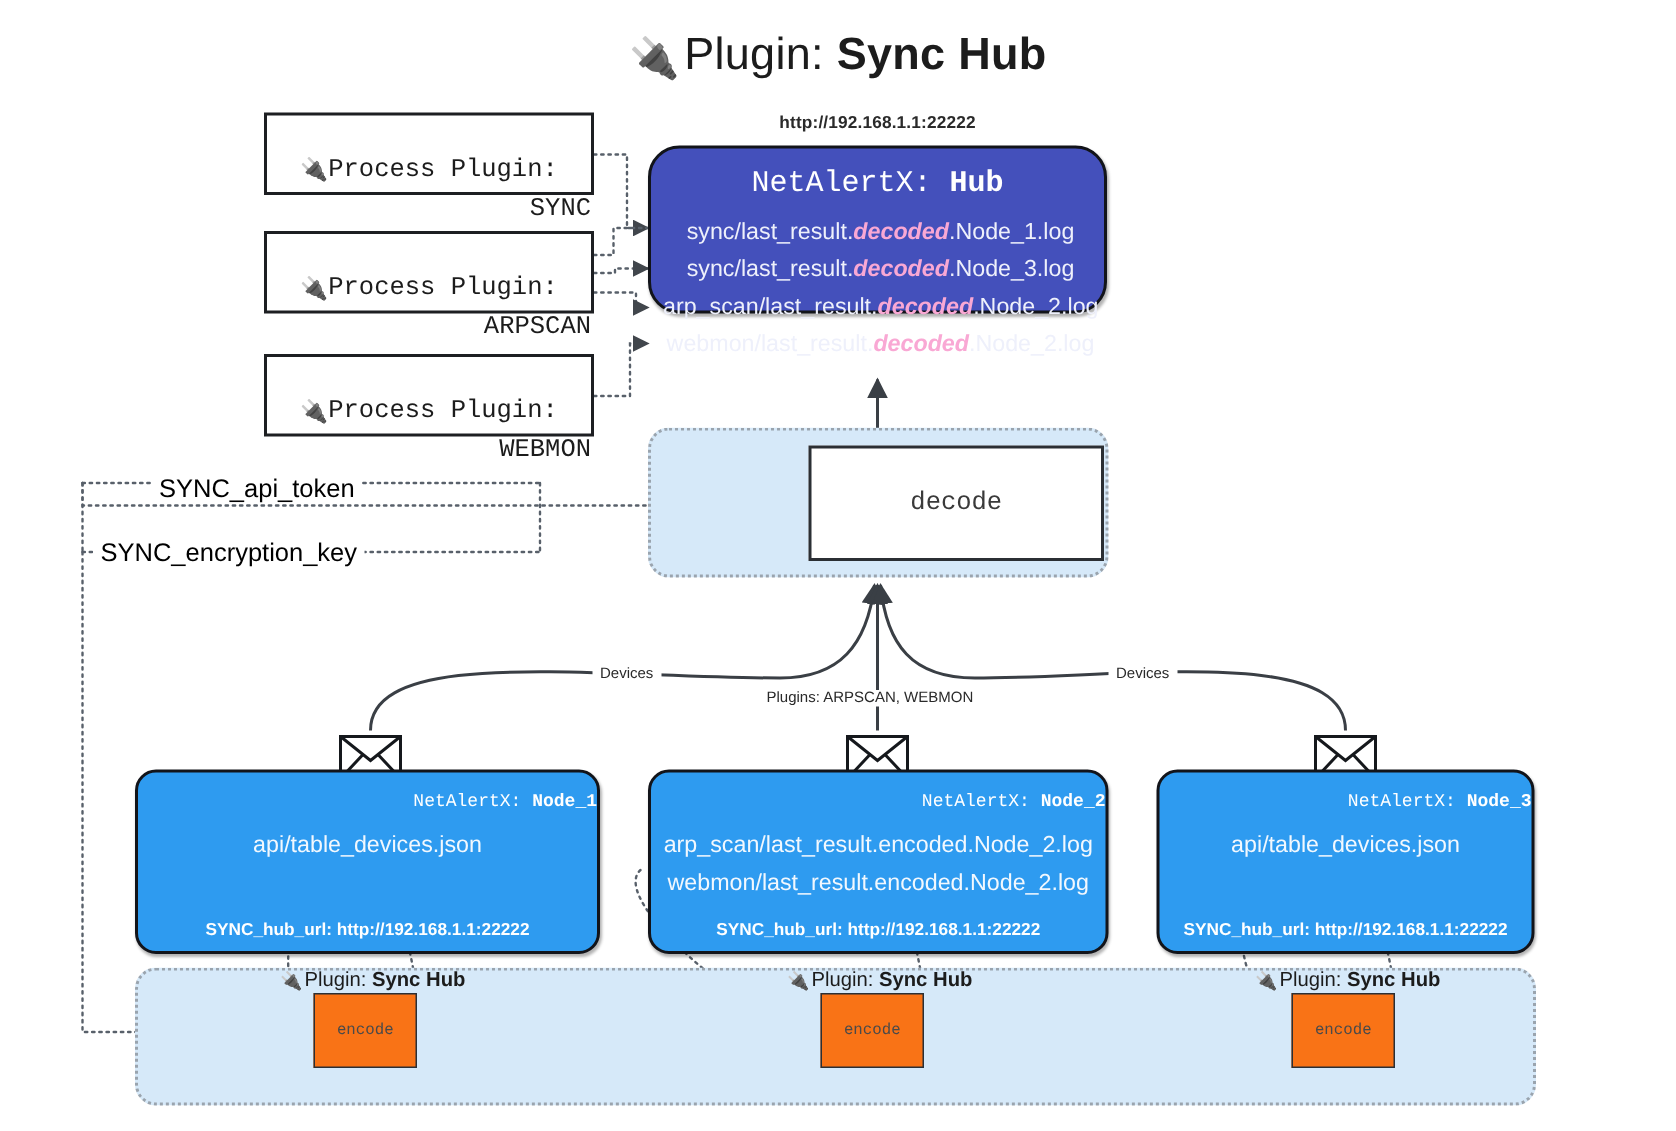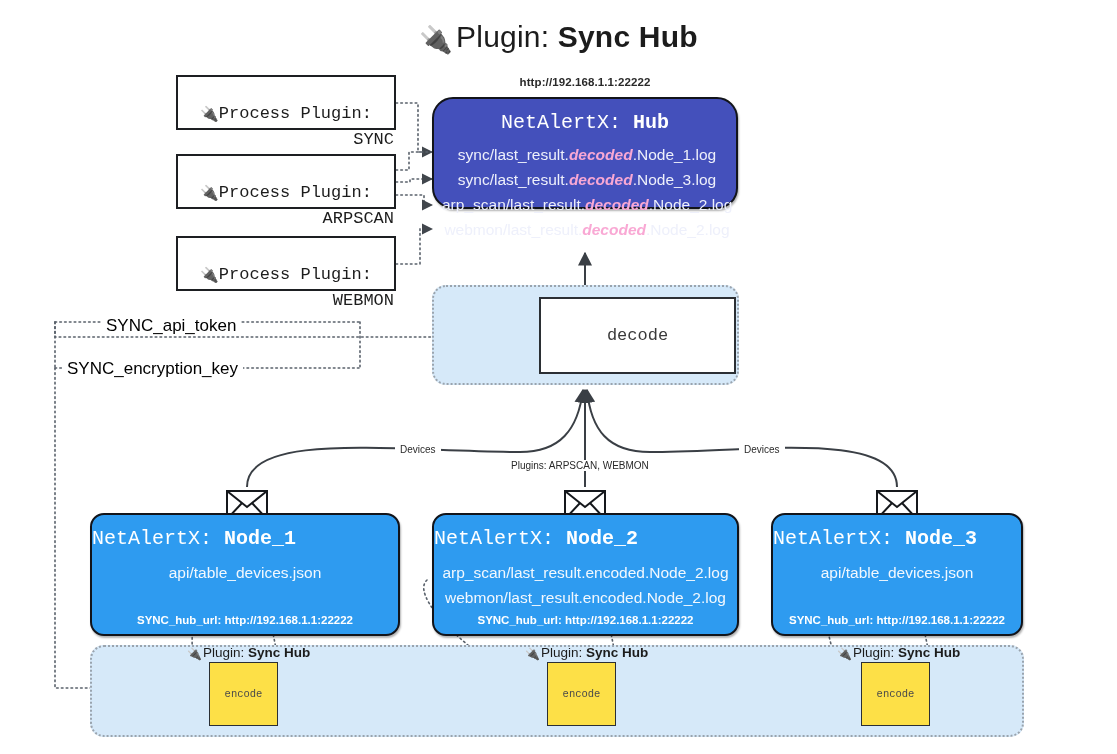--- a/index.html
+++ b/index.html
@@ -209,24 +209,24 @@
     position: absolute;
     background: #2e9bf0;
     border: 2.5px solid #12141a;
     border-radius: 14px;
     box-sizing: border-box;
     box-shadow: 1px 2px 2px rgba(0,0,0,.30);
     overflow: hidden;
   }
   .node-box .node-title {
     display: block;
-    text-align: left;
+    text-align: right;
     margin-top: 12px;
     font-family: "Liberation Mono", "DejaVu Sans Mono", monospace;
-    font-size: 20px;
+    font-size: 12px;
     color: #ffffff;
     white-space: nowrap;
   }
   .node-box .node-title b { font-weight: 700; }
   .node-box .node-lines {
     margin-top: 10px;
   }
   .node-box .node-line {
     display: block;
     text-align: center;
@@ -274,22 +274,22 @@
     margin-right: 1px;
   }
   .plugin-group-label b { font-weight: 700; }
   #plabel-1 { left: 187px; top: 645px; }
   #plabel-2 { left: 525px; top: 645px; }
   #plabel-3 { left: 837px; top: 645px; }
 
   .encode-box {
     position: absolute;
     width: 69px;
-    height: 64px;
-    background: #fde047;
+    height: 50px;
+    background: #f97316;
     border: 1.8px solid #2b2f34;
     box-sizing: border-box;
     display: flex;
     align-items: center;
     justify-content: center;
     font-family: "Liberation Mono", "DejaVu Sans Mono", monospace;
     font-size: 10.5px;
     color: #4a4a4a;
   }
   #encode-1 { left: 209px; top: 662px; }

